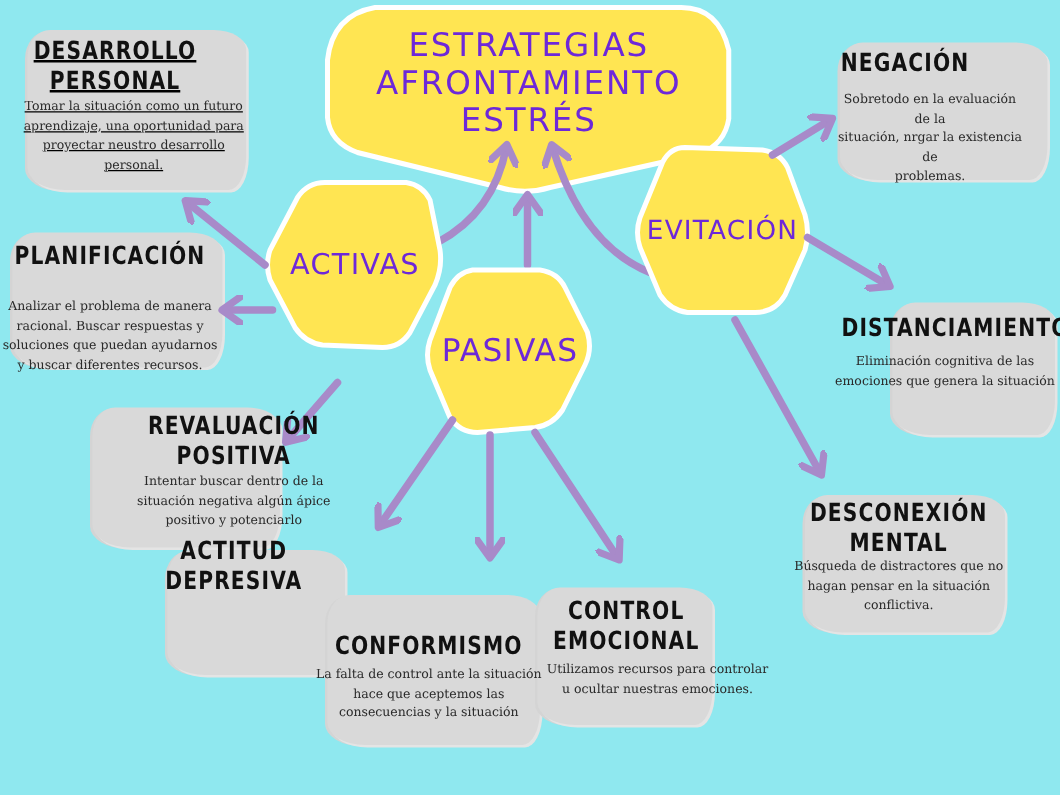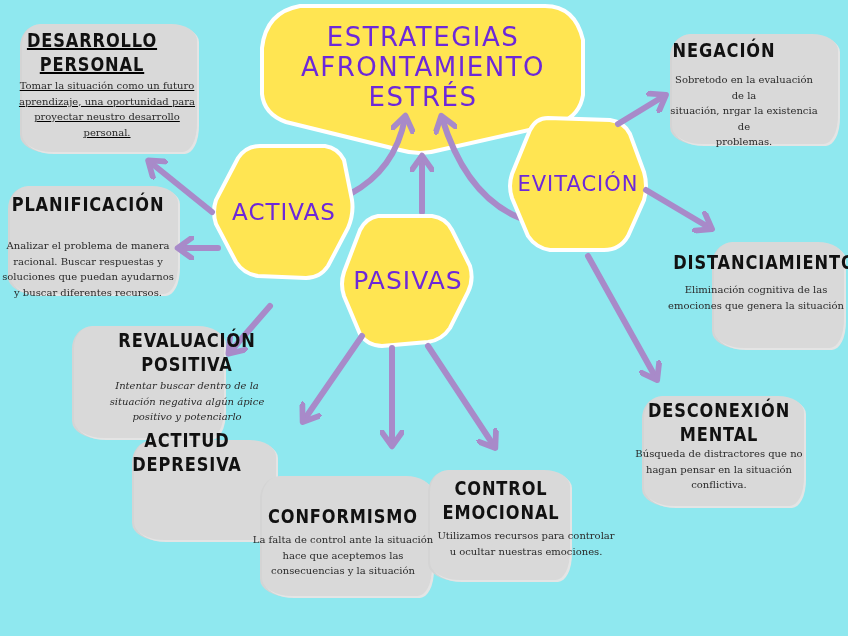--- a/index.html
+++ b/index.html
@@ -127,21 +127,21 @@
     <div class="node-title" style="font-size:20px;">PLANIFICACIÓN</div>
     <div class="node-desc" style="margin-top:22px;">Analizar el problema de manera
 racional. Buscar respuestas y
 soluciones que puedan ayudarnos
 y buscar diferentes recursos.</div>
   </div>
 
   <div class="node" style="left:64px;top:328px;width:166px;margin-left:40px;">
     <div class="node-title" style="font-size:20px;">REVALUACIÓN
 POSITIVA</div>
-    <div class="node-desc" style="margin-top:2px;font-style:italic;">Intentar buscar dentro de la
+    <div class="node-desc" style="margin-top:2px;">Intentar buscar dentro de la
 situación negativa algún ápice
 positivo y potenciarlo</div>
   </div>
 
   <div class="node" style="left:88px;top:428px;width:180px;text-align:center;">
     <div class="node-title" style="font-size:20px;margin-left:18px;">ACTITUD
 DEPRESIVA</div>
   </div>
 
   <div class="node" style="left:250px;top:504px;width:186px;">

